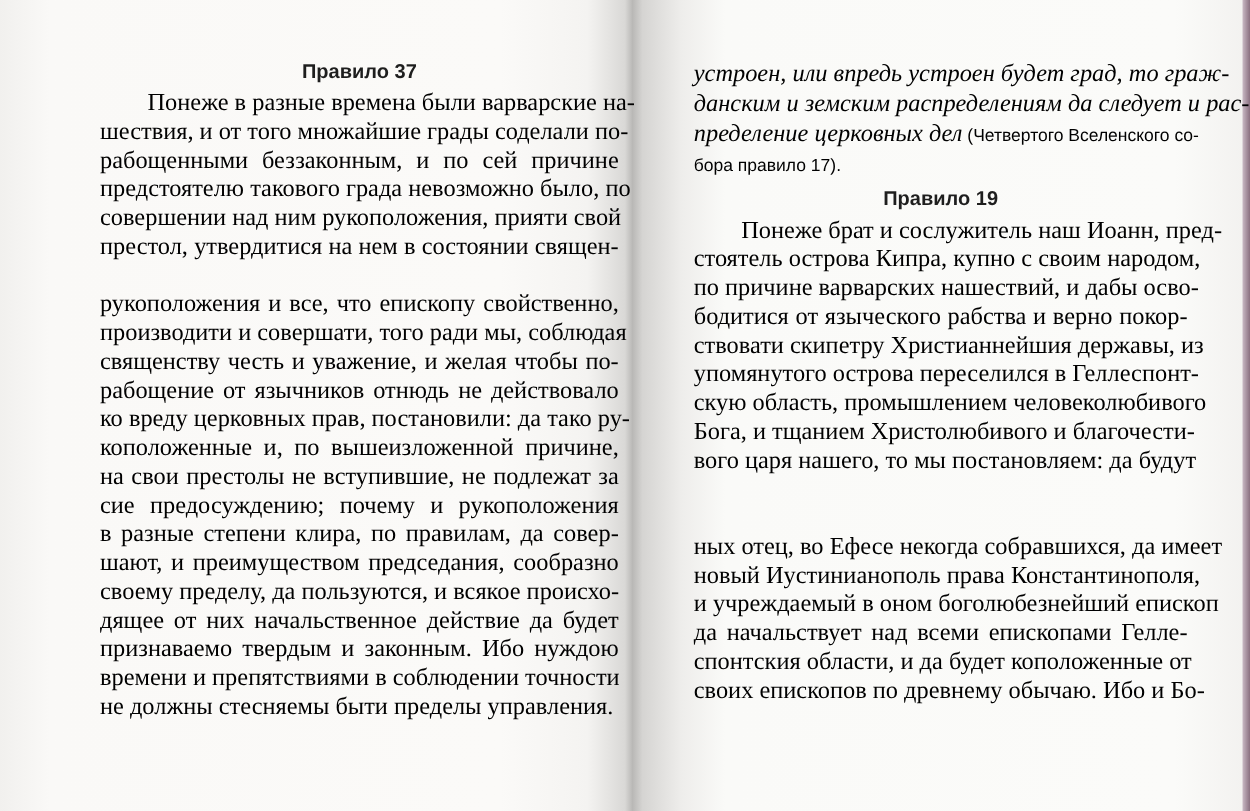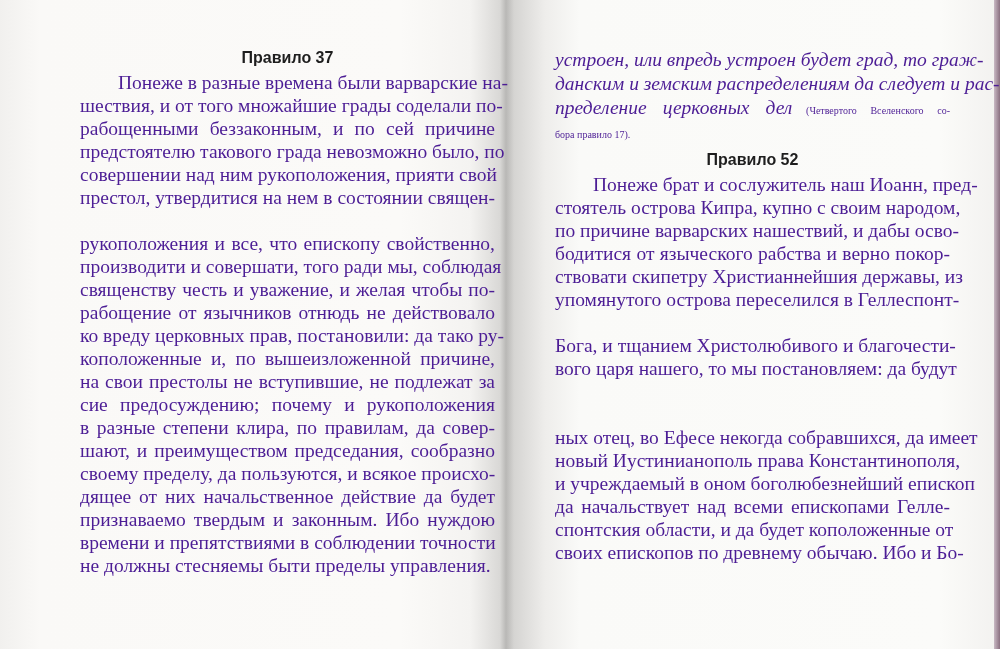--- a/index.html
+++ b/index.html
@@ -18,32 +18,32 @@
     position: absolute; right: 0; top: 0; width: 6px; height: 649px;
     background: linear-gradient(to right, #c9b9c4, #8a7080);
   }
   .page { position: absolute; top: 0; height: 649px; }
   .page.left { left: 80px; width: 415px; }
   .page.right { left: 555px; width: 395px; }
 
   .line {
     position: absolute; left: 0; right: 0;
     font-family: "Liberation Serif", "DejaVu Serif", serif;
-    font-size: 19.5px; line-height: 22px; color: #4c1d95;
+    font-size: 19.5px; line-height: 22px; color: #000000;
     white-space: nowrap; text-align: justify; text-align-last: justify;
   }
   .line.last { text-align-last: left; }
   .line.indent { padding-left: 38px; }
   .heading {
     position: absolute; left: 0; right: 0; text-align: center;
     font-family: "Liberation Sans", "DejaVu Sans", sans-serif;
     font-weight: bold; font-size: 16px; color: #1e1e1e; line-height: 20px;
   }
   .it { font-style: italic; }
-  .sans { font-family: Liberation Serif, serif; font-size: 10px; }
+  .sans { font-family: Liberation Sans, sans-serif; font-size: 14px; }
 </style>
 </head>
 <body>
 
 <div class="spread"></div>
 <div class="right-edge"></div>
 
 <div class="page left">
   <div class="heading" style="top:48px">Правило 37</div>
 
@@ -75,28 +75,29 @@
 <div class="page left" style="top:0">
   
 </div>
 
 <div class="page right">
   <div class="line" style="top:49px"><span class="it">устроен, или впредь устроен будет град, то граж-</span></div>
   <div class="line" style="top:73px"><span class="it">данским и земским распределениям да следует и рас-</span></div>
   <div class="line" style="top:97px"><span class="it">пределение церковных дел</span><span class="sans"> (Четвертого Вселенского со-</span></div>
   <div class="line last" style="top:121px"><span class="sans">бора правило 17).</span></div>
 
-  <div class="heading" style="top:150px">Правило 52</div>
+  <div class="heading" style="top:150px">Правило 19</div>
 
   <div class="line indent" style="top:174px">Понеже брат и сослужитель наш Иоанн, пред-</div>
   <div class="line" style="top:197px">стоятель острова Кипра, купно с своим народом,</div>
   <div class="line" style="top:220px">по причине варварских нашествий, и дабы осво-</div>
   <div class="line" style="top:266px">ствовати скипетру Христианнейшия державы, из</div>
   <div class="line" style="top:243px">бодитися от языческого рабства и верно покор-</div>
   <div class="line" style="top:289px">упомянутого острова переселился в Геллеспонт-</div>
+  <div class="line" style="top:312px">скую область, промышлением человеколюбивого</div>
   <div class="line" style="top:335px">Бога, и тщанием Христолюбивого и благочести-</div>
   <div class="line" style="top:358px">вого царя нашего, то мы постановляем: да будут</div>
   <div class="line" style="top:427px">ных отец, во Ефесе некогда собравшихся, да имеет</div>
   <div class="line" style="top:450px">новый Иустинианополь права Константинополя,</div>
   <div class="line" style="top:473px">и учреждаемый в оном боголюбезнейший епископ</div>
   <div class="line" style="top:496px">да начальствует над всеми епископами Гелле-</div>
   <div class="line" style="top:519px">спонтския области, и да будет коположенные от</div>
   <div class="line" style="top:542px">своих епископов по древнему обычаю. Ибо и Бо-</div>
 
 </div>

